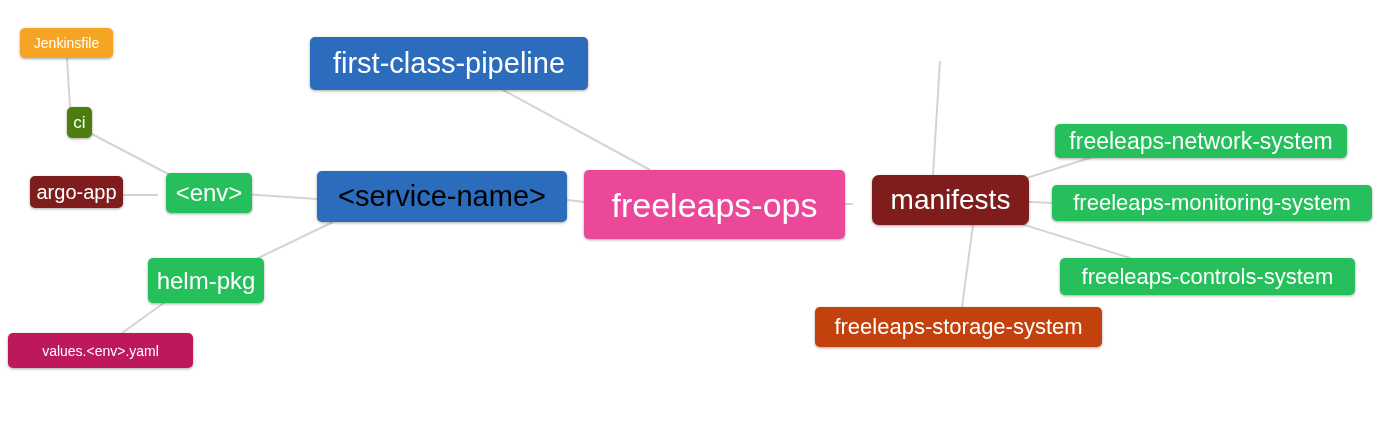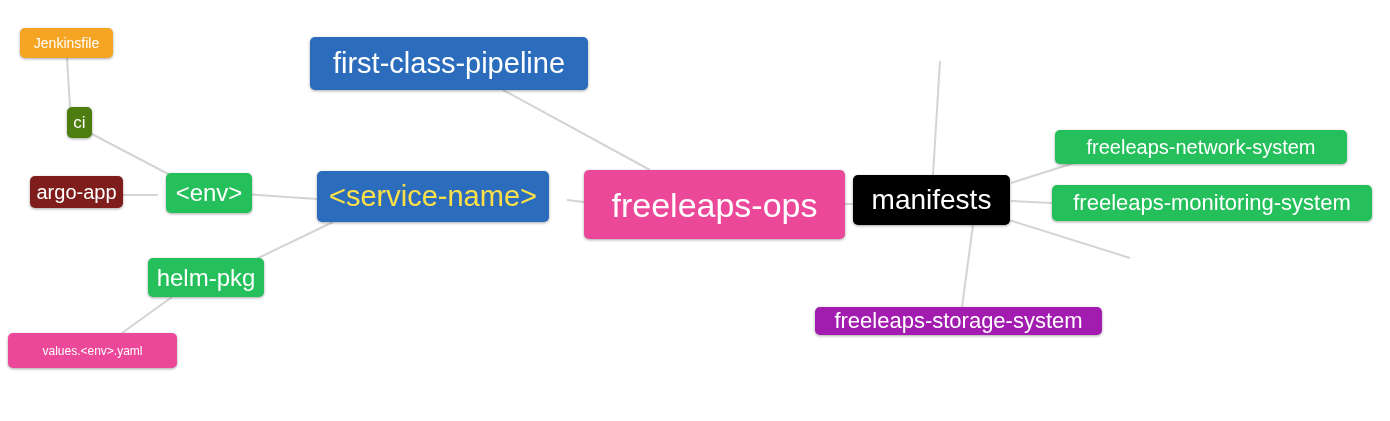--- a/index.html
+++ b/index.html
@@ -56,21 +56,22 @@
       <line x1="1011" y1="201" x2="1052" y2="203" stroke="#d4d4d4" stroke-width="2"></line>
       <line x1="1009" y1="220" x2="1130" y2="258" stroke="#d4d4d4" stroke-width="2"></line>
       <line x1="973" y1="225" x2="962" y2="307" stroke="#d4d4d4" stroke-width="2"></line>
     </svg>
 
 <div class="node" style="left: 20px; top: 28px; width: 93px; height: 30px; font-size: 14px; background: rgb(246, 164, 36); color: rgb(255, 255, 255);">Jenkinsfile</div>
     <div class="node" style="left: 67px; top: 107px; width: 25px; height: 31px; font-size: 17px; background: #4d7c0f; color: rgb(255, 255, 255);">ci</div>
     <div class="node" style="left: 30px; top: 176px; width: 93px; height: 32px; font-size: 20px; background: #7f1d1d; color: rgb(255, 255, 255);">argo-app</div>
     <div class="node" style="left: 166px; top: 173px; width: 86px; height: 40px; font-size: 24px; background: rgb(37, 192, 91); color: rgb(255, 255, 255);">&lt;env&gt;</div>
     <div class="node" style="left: 310px; top: 37px; width: 278px; height: 53px; font-size: 29px; background: rgb(43, 108, 189); color: rgb(255, 255, 255);">first-class-pipeline</div>
-    <div class="node" style="left: 317px; top: 171px; width: 232px; height: 51px; font-size: 29px; background: rgb(43, 108, 189); color: #fde047;">&lt;service-name&gt;</div>
+    <div class="node" style="left: 317px; top: 171px; width: 250px; height: 51px; font-size: 29px; background: rgb(43, 108, 189); color: #000000;">&lt;service-name&gt;</div>
     <div class="node" style="left: 584px; top: 170px; width: 261px; height: 69px; font-size: 34px; background: #ec4899; color: rgb(255, 255, 255);">freeleaps-ops</div>
-    <div class="node" style="left: 853px; top: 175px; width: 157px; height: 50px; font-size: 28px; background: #000000; color: rgb(255, 255, 255);">manifests</div>
-    <div class="node" style="left: 148px; top: 258px; width: 116px; height: 39px; font-size: 24px; background: rgb(37, 192, 91); color: rgb(255, 255, 255);">helm-pkg</div>
-    <div class="node" style="left: 8px; top: 333px; width: 169px; height: 35px; font-size: 12px; background: #ec4899; color: rgb(255, 255, 255);">values.&lt;env&gt;.yaml</div>
-    <div class="node" style="left: 1055px; top: 130px; width: 292px; height: 34px; font-size: 20px; background: rgb(37, 192, 91); color: rgb(255, 255, 255);">freeleaps-network-system</div>
+    <div class="node" style="left: 872px; top: 175px; width: 157px; height: 50px; font-size: 28px; background: #7f1d1d; color: rgb(255, 255, 255); border-radius: 7px;">manifests</div>
+    <div class="node" style="left: 148px; top: 258px; width: 116px; height: 45px; font-size: 24px; background: rgb(37, 192, 91); color: rgb(255, 255, 255);">helm-pkg</div>
+    <div class="node" style="left: 8px; top: 333px; width: 185px; height: 35px; font-size: 14px; background: #be185d; color: rgb(255, 255, 255);">values.&lt;env&gt;.yaml</div>
+    <div class="node" style="left: 1055px; top: 124px; width: 292px; height: 34px; font-size: 23px; background: rgb(37, 192, 91); color: rgb(255, 255, 255);">freeleaps-network-system</div>
     <div class="node" style="left: 1052px; top: 185px; width: 320px; height: 36px; font-size: 22px; background: rgb(37, 192, 91); color: rgb(255, 255, 255);">freeleaps-monitoring-system</div>
-    <div class="node" style="left: 815px; top: 307px; width: 287px; height: 28px; font-size: 22px; background: #a21caf; color: rgb(255, 255, 255);">freeleaps-storage-system</div>
+    <div class="node" style="left: 1060px; top: 258px; width: 295px; height: 37px; font-size: 22px; background: rgb(37, 192, 91); color: rgb(255, 255, 255);">freeleaps-controls-system</div>
+    <div class="node" style="left: 815px; top: 307px; width: 287px; height: 40px; font-size: 22px; background: #c2410c; color: rgb(255, 255, 255);">freeleaps-storage-system</div>
   </div>
 
 </body></html>

